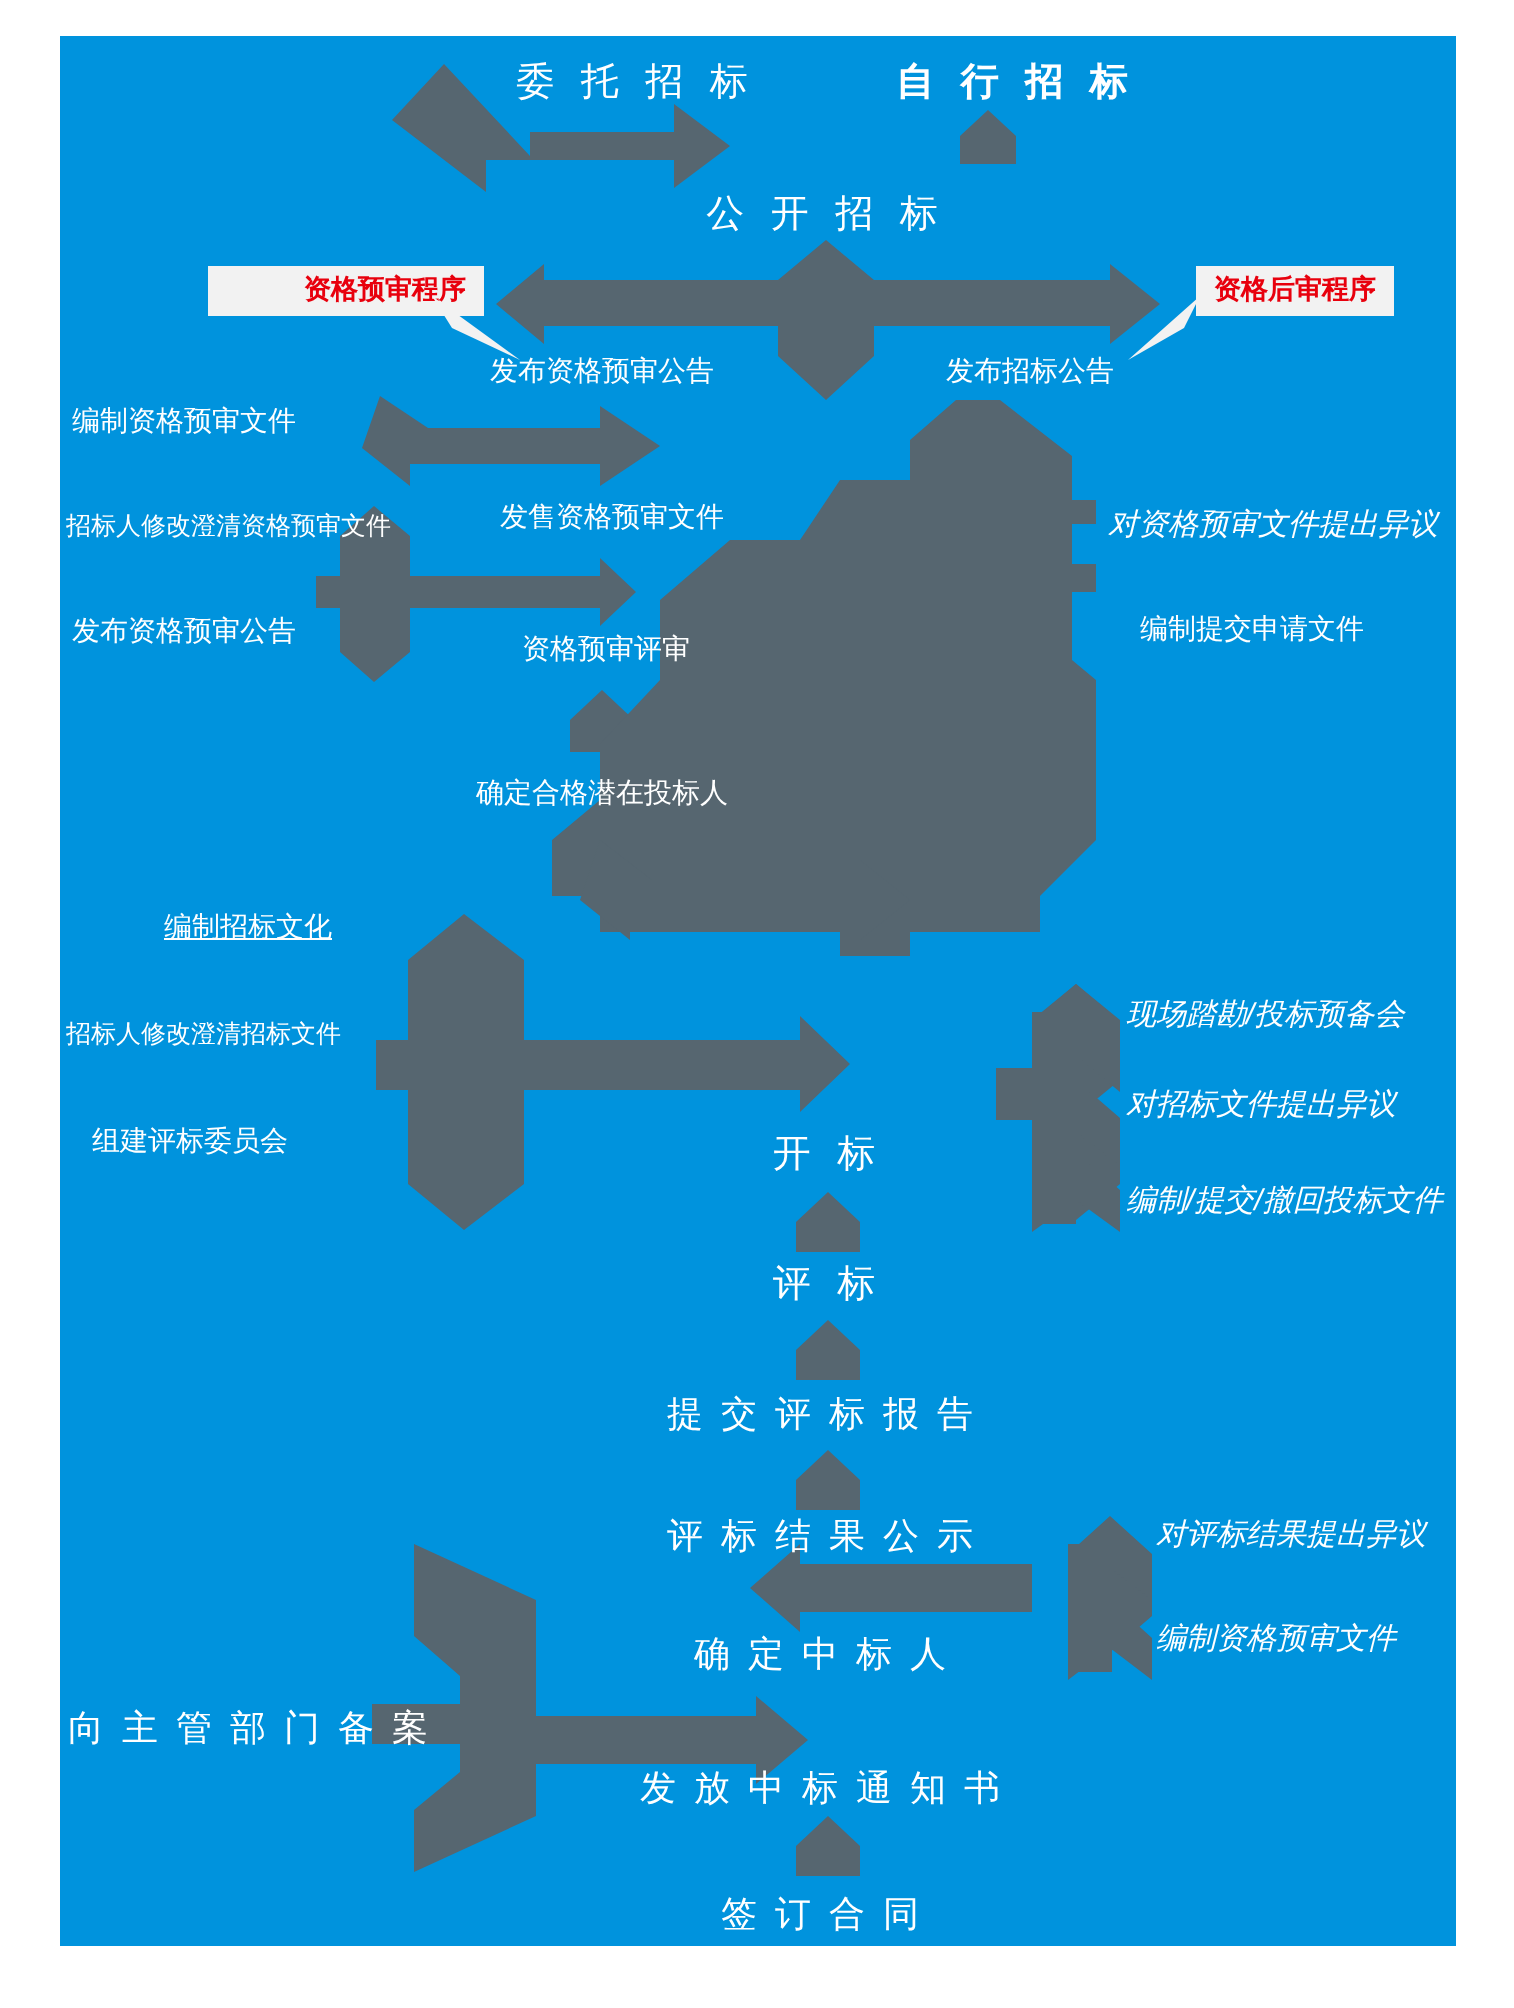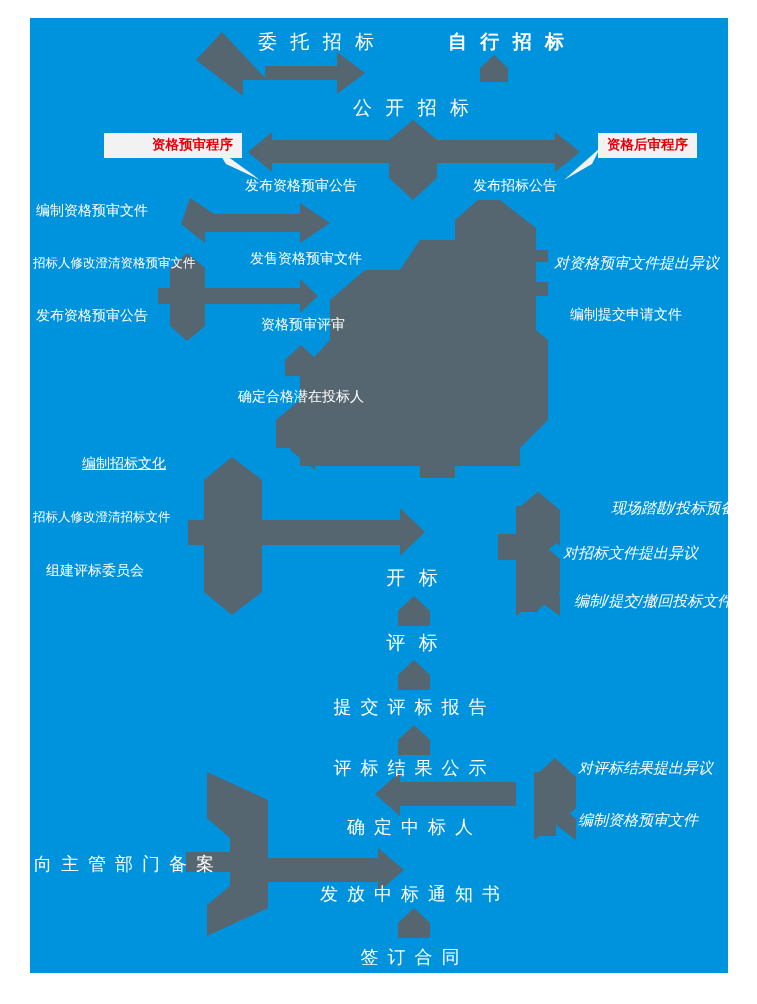--- a/index.html
+++ b/index.html
@@ -146,27 +146,27 @@
 
   <div class="lbl t-md" style="left:36px;top:308px;">发布资格预审公告</div>
   <div class="lbl t-md" style="left:570px;top:307px;">编制提交申请文件</div>
 
   <div class="lbl t-md c" style="left:303px;top:317px;">资格预审评审</div>
   <div class="lbl t-md c" style="left:301px;top:389px;">确定合格潜在投标人</div>
 
   <div class="lbl t-md" style="left:82px;top:456px;text-decoration:underline;">编制招标文化</div>
 
   <div class="lbl t-xs" style="left:33px;top:511px;">招标人修改澄清招标文件</div>
-  <div class="lbl t-sm" style="left:563px;top:500px;margin-left:48px;">现场踏勘/投标预备会</div>
+  <div class="lbl t-sm" style="left:563px;top:500px;">现场踏勘/投标预备会</div>
 
   <div class="lbl t-md" style="left:46px;top:563px;">组建评标委员会</div>
   <div class="lbl t-sm" style="left:563px;top:545px;">对招标文件提出异议</div>
 
   <div class="lbl t-xl c" style="left:414px;top:568px;">开        标</div>
-  <div class="lbl t-sm" style="left:563px;top:593px;margin-left:11px;">编制/提交/撤回投标文件</div>
+  <div class="lbl t-sm" style="left:563px;top:593px;">编制/提交/撤回投标文件</div>
 
   <div class="lbl t-xl c" style="left:414px;top:633px;">评        标</div>
   <div class="lbl t-lg c" style="left:411px;top:698px;">提 交 评 标 报 告</div>
 
   <div class="lbl t-lg c" style="left:411px;top:759px;">评 标 结 果 公 示</div>
   <div class="lbl t-sm" style="left:578px;top:760px;">对评标结果提出异议</div>
 
   <div class="lbl t-lg c" style="left:411px;top:818px;">确 定 中 标 人</div>
   <div class="lbl t-sm" style="left:578px;top:812px;">编制资格预审文件</div>
 

